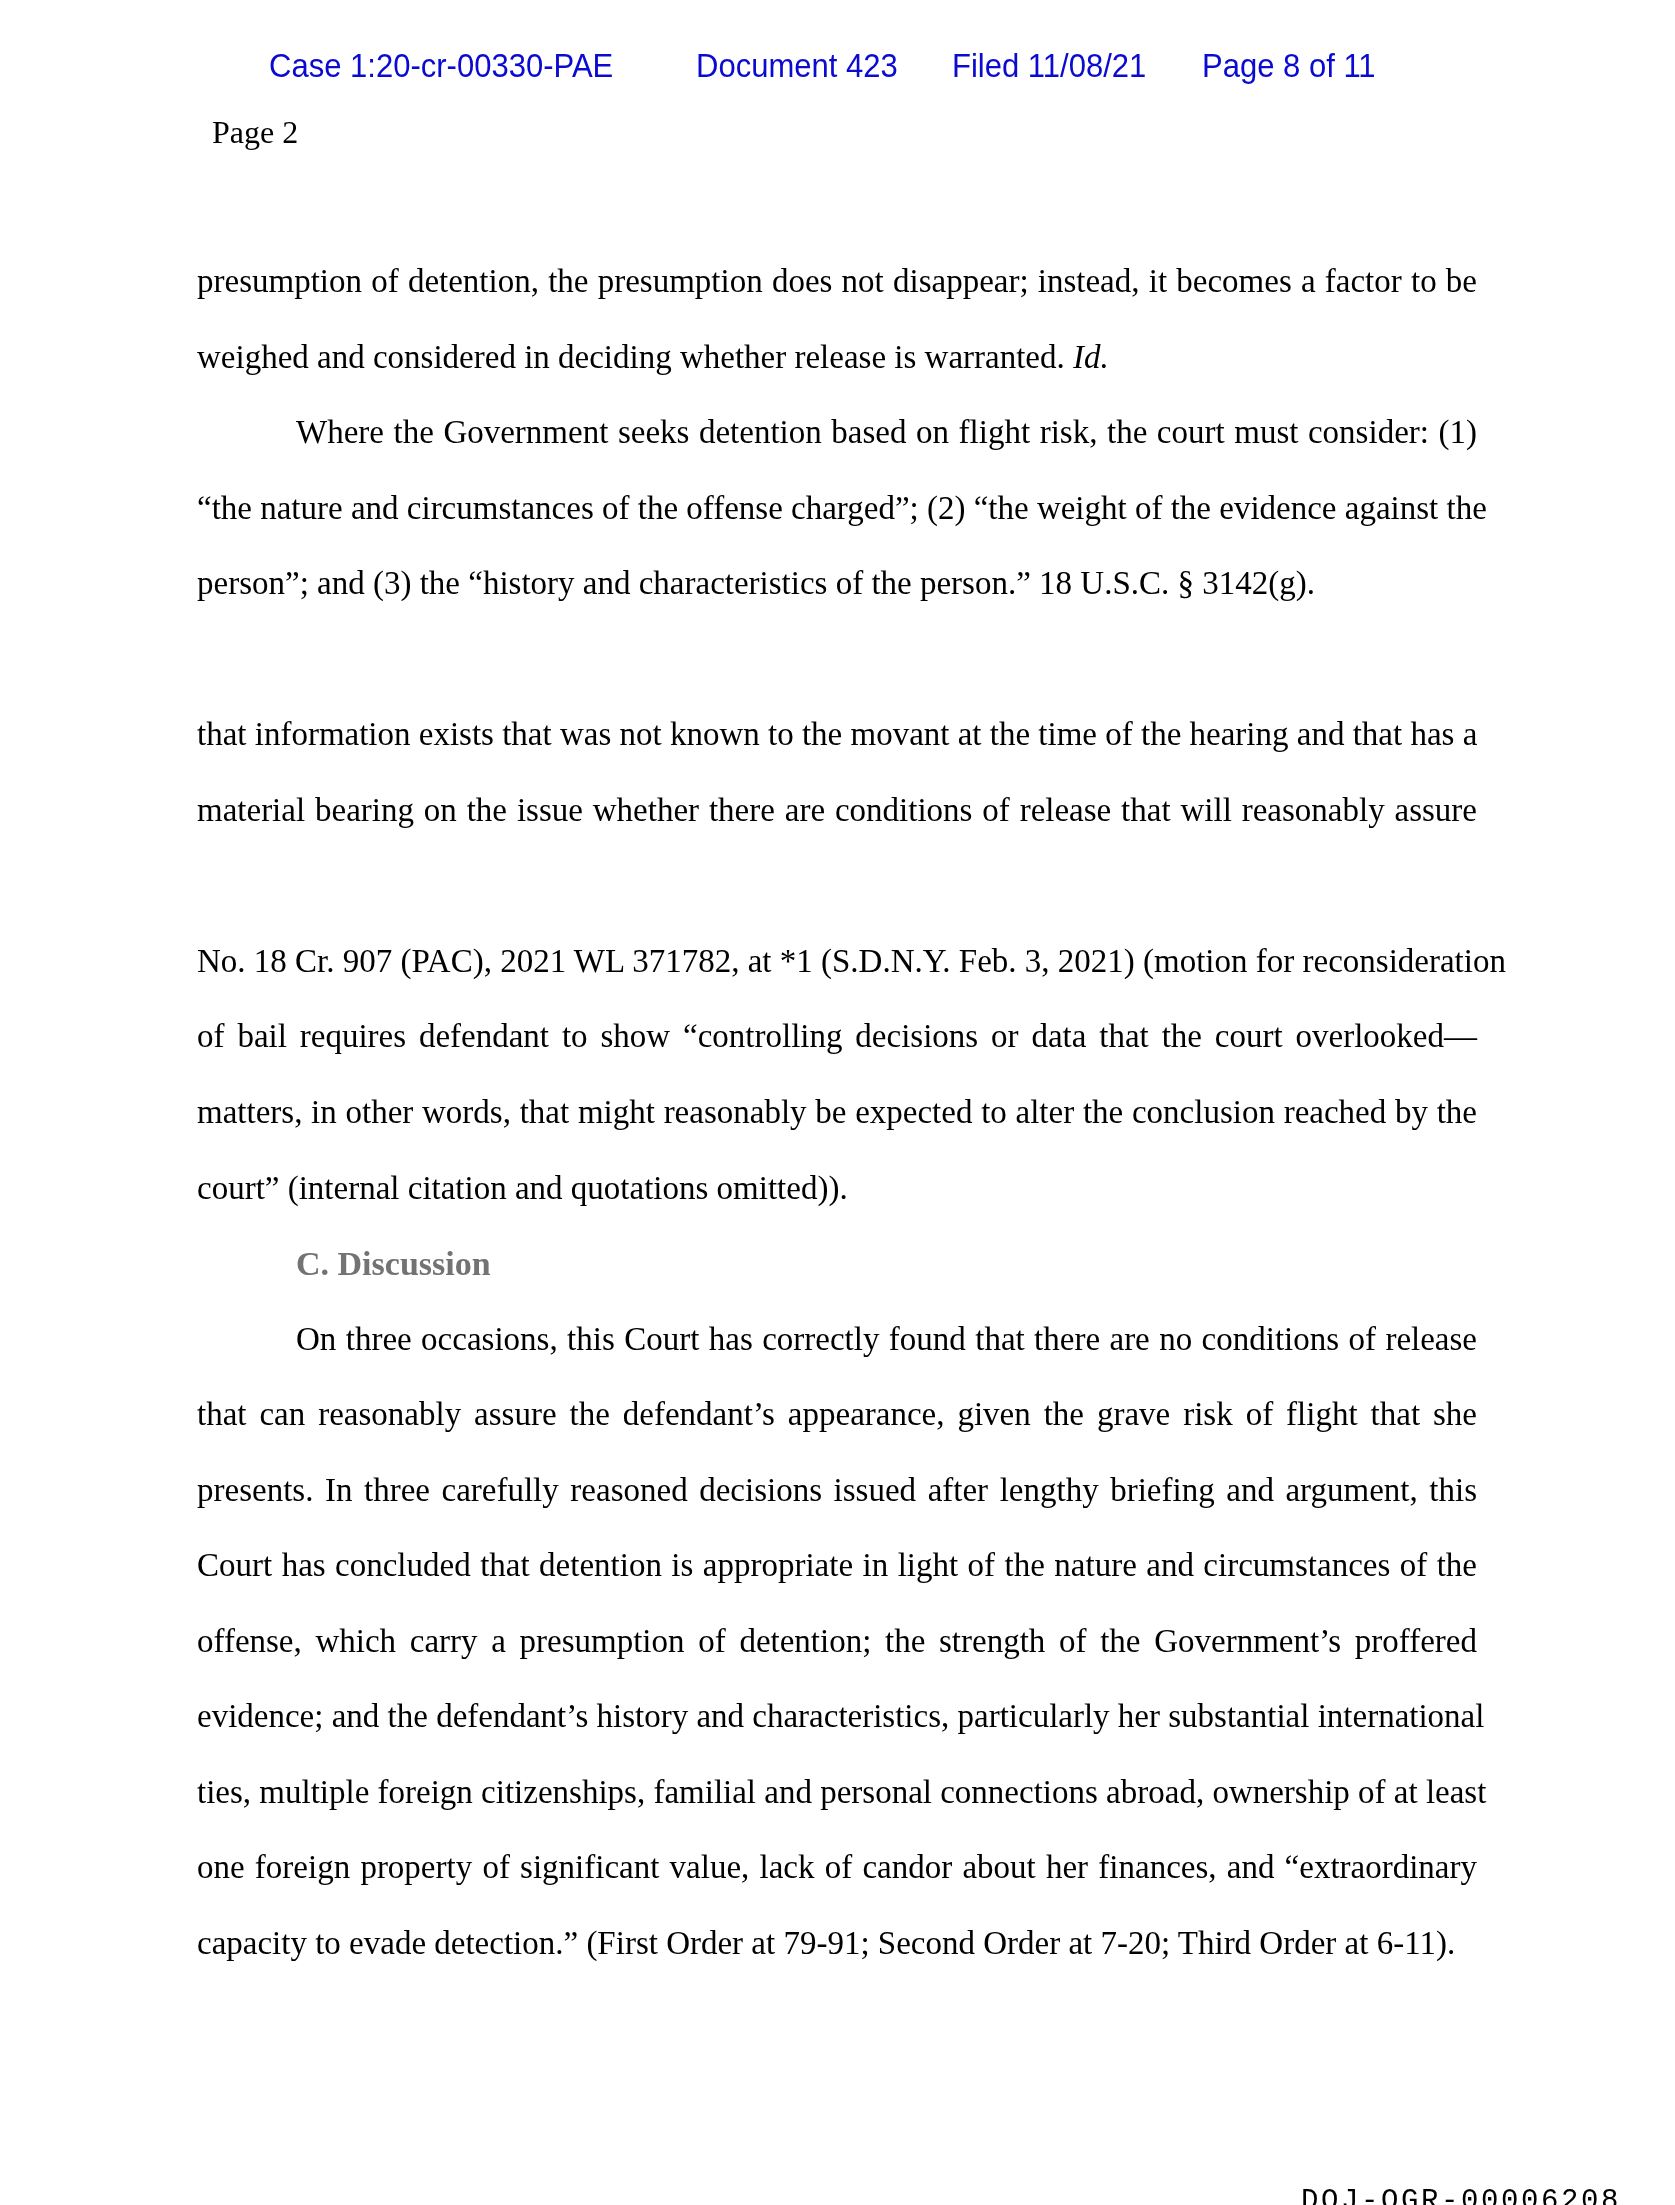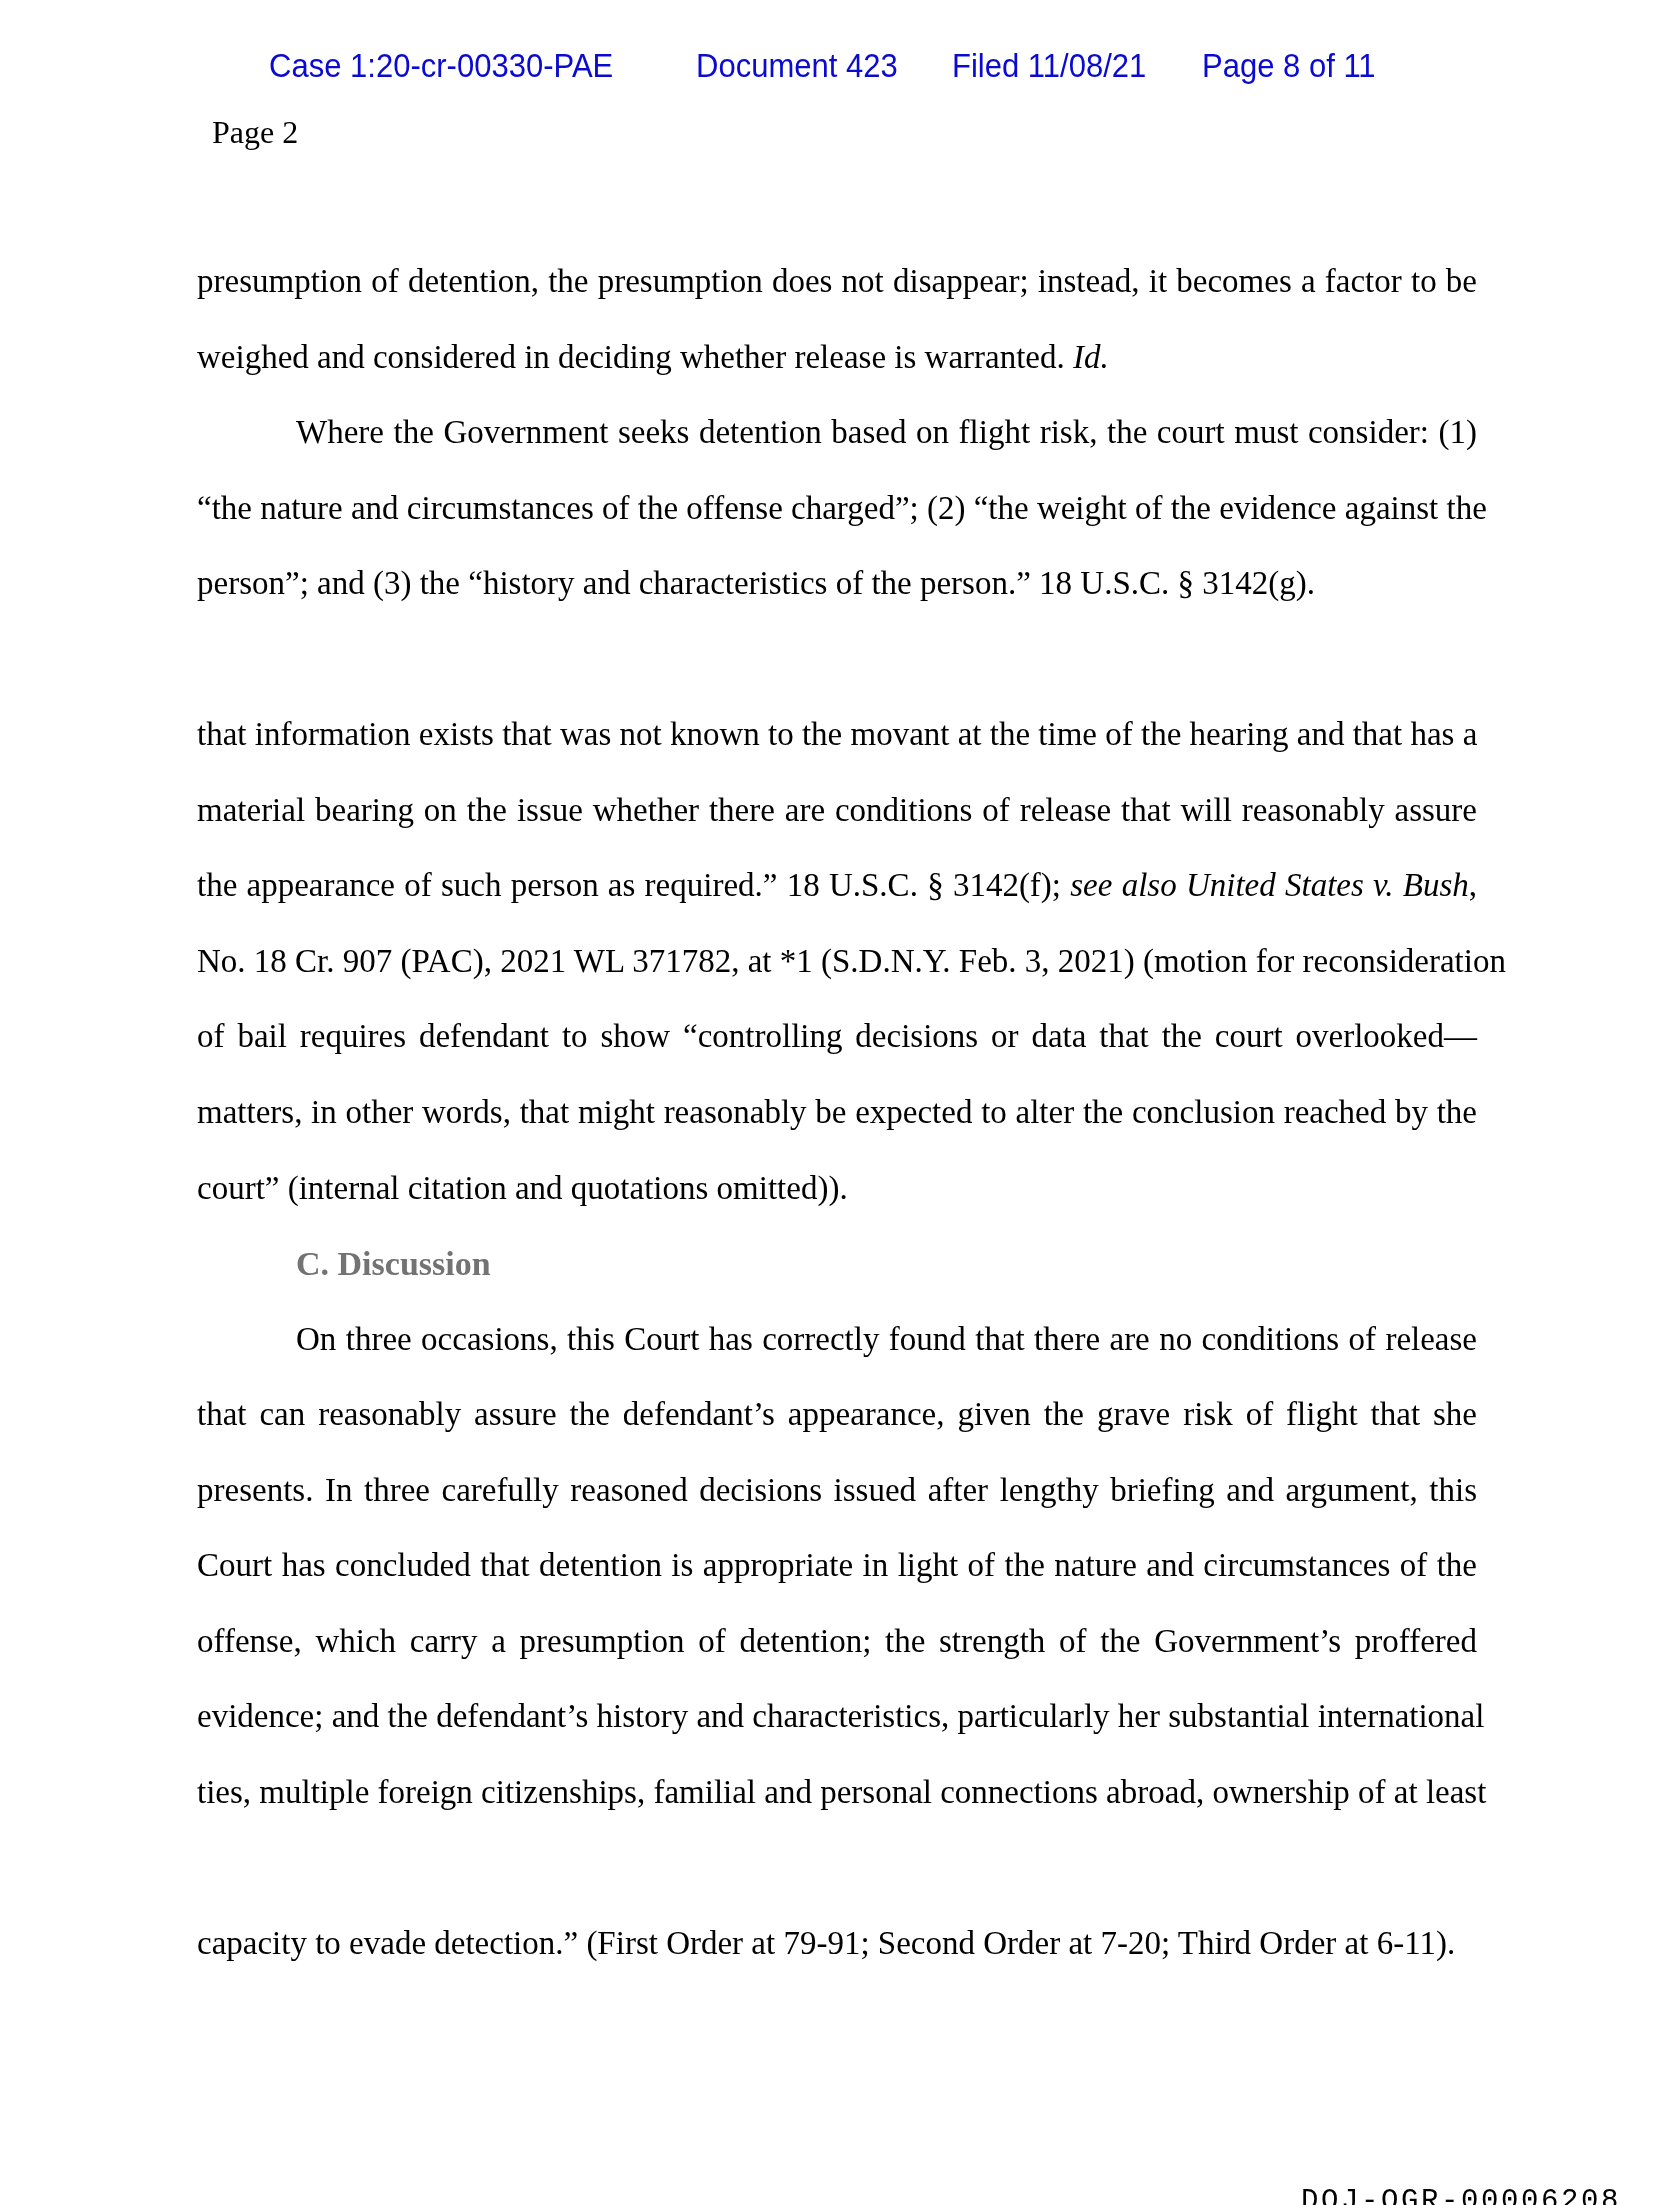--- a/index.html
+++ b/index.html
@@ -55,32 +55,32 @@
 
   <div class="line" style="top:247px">presumption of detention, the presumption does not disappear; instead, it becomes a factor to be</div>
   <div class="line last" style="top:323px"><span>weighed and considered in deciding whether release is warranted. </span><i>Id.</i></div>
 
   <div class="line indent" style="top:398px">Where the Government seeks detention based on flight risk, the court must consider: (1)</div>
   <div class="line" style="top:474px">“the nature and circumstances of the offense charged”; (2) “the weight of the evidence against the</div>
   <div class="line last" style="top:549px">person”; and (3) the “history and characteristics of the person.” 18 U.S.C. § 3142(g).</div>
 
   <div class="line" style="top:700px">that information exists that was not known to the movant at the time of the hearing and that has a</div>
   <div class="line" style="top:776px">material bearing on the issue whether there are conditions of release that will reasonably assure</div>
-  <div class="line" style="top:851px"><span>the appearance of such person as required.” 18 U.S.C. § 3142(f); </span> <i>see also United States v. Bush</i><span>,</span></div>
   <div class="line" style="top:927px">No. 18 Cr. 907 (PAC), 2021 WL 371782, at *1 (S.D.N.Y. Feb. 3, 2021) (motion for reconsideration</div>
   <div class="line" style="top:1002px">of bail requires defendant to show “controlling decisions or data that the court overlooked—</div>
   <div class="line" style="top:1078px">matters, in other words, that might reasonably be expected to alter the conclusion reached by the</div>
   <div class="line last" style="top:1154px">court” (internal citation and quotations omitted)).</div>
 
   <div class="heading" style="top:1229px">C. Discussion</div>
 
   <div class="line indent" style="top:1305px">On three occasions, this Court has correctly found that there are no conditions of release</div>
   <div class="line" style="top:1380px">that can reasonably assure the defendant’s appearance, given the grave risk of flight that she</div>
   <div class="line" style="top:1456px">presents. In three carefully reasoned decisions issued after lengthy briefing and argument, this</div>
   <div class="line" style="top:1531px">Court has concluded that detention is appropriate in light of the nature and circumstances of the</div>
   <div class="line" style="top:1607px">offense, which carry a presumption of detention; the strength of the Government’s proffered</div>
   <div class="line" style="top:1682px">evidence; and the defendant’s history and characteristics, particularly her substantial international</div>
   <div class="line" style="top:1758px">ties, multiple foreign citizenships, familial and personal connections abroad, ownership of at least</div>
+  <div class="line" style="top:1833px">one foreign property of significant value, lack of candor about her finances, and “extraordinary</div>
   <div class="line last" style="top:1909px">capacity to evade detection.” (First Order at 79-91; Second Order at 7-20; Third Order at 6-11).</div>
 
   <div class="bates">DOJ-OGR-00006208</div>
 </div>
 
 
 </body></html>

